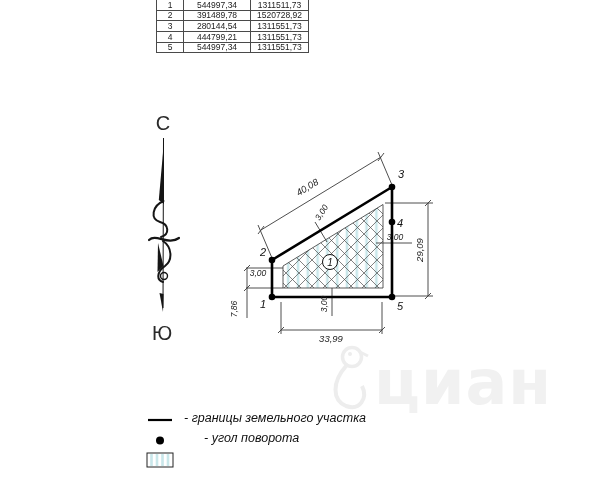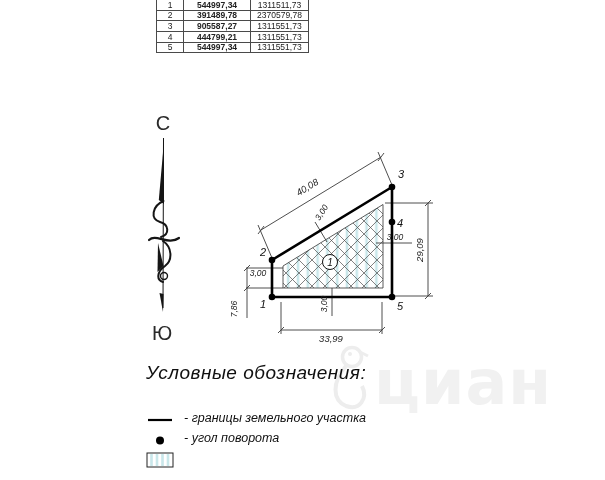--- a/index.html
+++ b/index.html
@@ -7,32 +7,32 @@
     position:relative;width:605px;height:480px;background:#ffffff;overflow:hidden;
     font-family:"Liberation Sans",sans-serif;
   }
   
   table.coords{position:absolute;left:156px;top:-1px;border-collapse:collapse;}
   table.coords td{
     border:1px solid #4a4a4a;height:9.7px;padding:0 2px;
     font:8.5px/1 "Liberation Sans",sans-serif;color:#222;text-align:center;vertical-align:middle;
   }
   table.coords td.c1{width:22px;}
-  table.coords td.c2{width:62px;font-weight:bold;}
+  table.coords td.c2{width:62px;}
   table.coords td.c3{width:53px;}
   
   .legend-title{
     position:absolute;left:146px;top:363px;
     font:italic 19px/1.1 "Liberation Sans",sans-serif;color:#101010;letter-spacing:.5px;
   }
   .legend-item-label{
     position:absolute;left:184px;
     font:italic 12.5px/1.1 "Liberation Sans",sans-serif;color:#101010;
   }
-  .li1{top:412px;text-align:right;} .li2{top:432px;} .li3{top:450px;}
+  .li1{top:412px;text-align:right;} .li2{top:432px;margin-left:20px;} .li3{top:450px;}
   
   .watermark-text{
     position:absolute;left:374px;top:352px;
     font:bold 62px/1 "DejaVu Sans","Liberation Sans",sans-serif;
     color:#f1f1f1;letter-spacing:1px;user-select:none;
   }
   .watermark-bird{position:absolute;left:322px;top:338px;}
   
   svg .dim{font:italic 9.5px "Liberation Sans",sans-serif;fill:#1c1c1c;}
   svg .dim-s{font:italic 8.5px "Liberation Sans",sans-serif;fill:#1c1c1c;}
@@ -56,25 +56,25 @@
   <table class="coords">
     <tbody>
       <tr>
         <td class="c1">1</td>
         <td class="c2">544997,34</td>
         <td class="c3">1311511,73</td>
       </tr>
       <tr>
         <td class="c1">2</td>
         <td class="c2">391489,78</td>
-        <td class="c3">2370579,78</td>
+        <td class="c3">1520728,92</td>
       </tr>
       <tr>
         <td class="c1">3</td>
-        <td class="c2">905587,27</td>
+        <td class="c2">280144,54</td>
         <td class="c3">1311551,73</td>
       </tr>
       <tr>
         <td class="c1">4</td>
         <td class="c2">444799,21</td>
         <td class="c3">1311551,73</td>
       </tr>
       <tr>
         <td class="c1">5</td>
         <td class="c2">544997,34</td>
@@ -190,17 +190,16 @@
         <rect x="147" y="453" width="26" height="14" fill="#fff"></rect>
         <line x1="151.5" y1="454" x2="151.5" y2="466" stroke="#c9e7ea" stroke-width="2.6"></line>
         <line x1="157" y1="454" x2="157" y2="466" stroke="#c9e7ea" stroke-width="2.6"></line>
         <line x1="162.5" y1="454" x2="162.5" y2="466" stroke="#c9e7ea" stroke-width="2.6"></line>
         <line x1="168" y1="454" x2="168" y2="466" stroke="#c9e7ea" stroke-width="2.6"></line>
         <rect x="147" y="453" width="26" height="14" fill="none" stroke="#222" stroke-width="1"></rect>
       </g>
     </g>
   </svg>
 
-  <div class="legend-title">Условные обозначения:</div>
   <div class="legend-item-label li1">- границы земельного участка</div>
   <div class="legend-item-label li2">- угол поворота</div>
 
 </div>
 
 </body></html>

